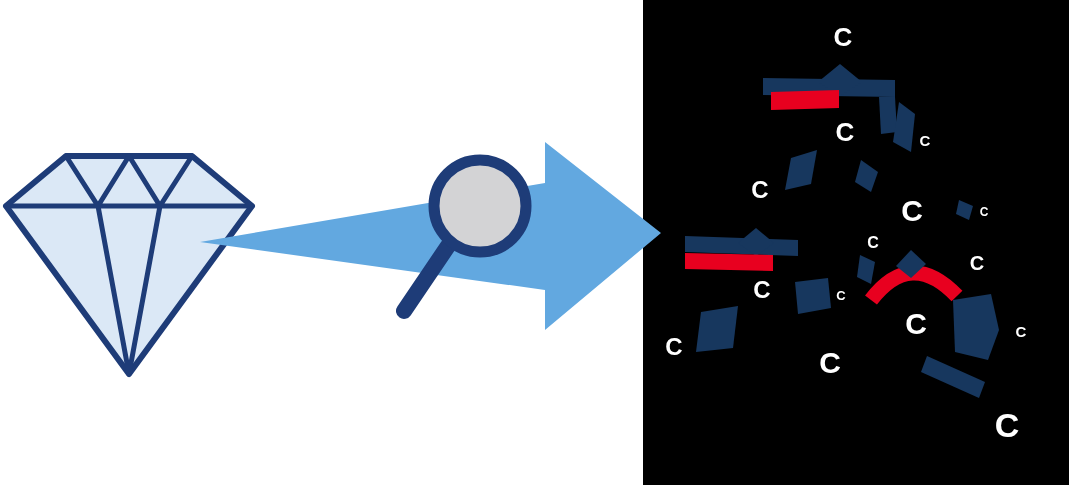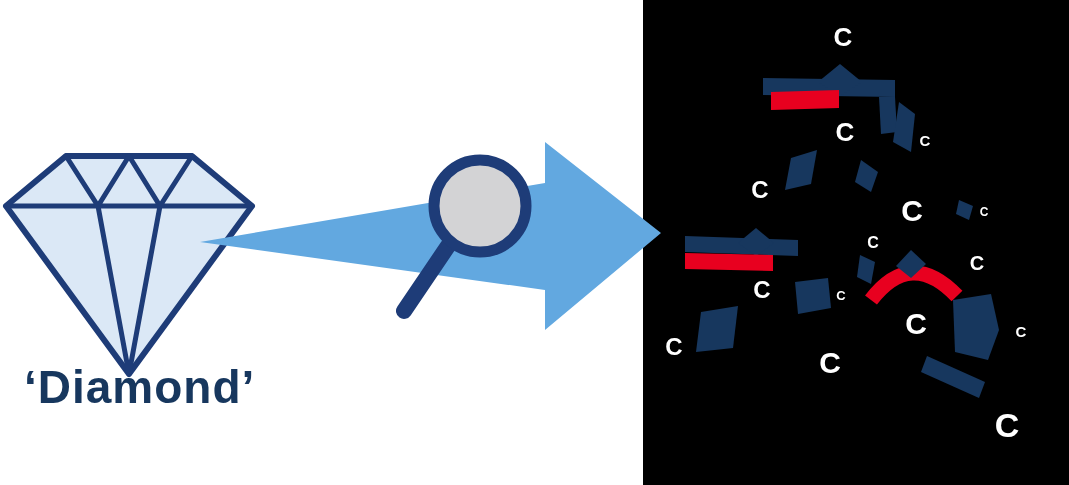--- a/index.html
+++ b/index.html
@@ -109,21 +109,20 @@
         <span class="atom" style="left: 187px; top: 363px; font-size: 30px;">C</span>
         <span class="atom" style="left: 378px; top: 331px; font-size: 15px;">C</span>
         <span class="atom" style="left: 364px; top: 425px; font-size: 34px;">C</span>
       </div>
   </div>
 
   <svg class="diamond-svg" width="262" height="234" viewBox="0 0 262 234">
     <polygon class="diamond-body" points="4,60 64,10 190,10 250,60 127,228"></polygon>
     <path class="diamond-line" d="M 4 60 L 250 60 M 64 10 L 96 60 L 127 10 L 158 60 L 190 10 M 96 60 L 127 228 M 158 60 L 127 228"></path>
   </svg>
-  <div class="diamond-label">‘Diamond’</div>
 
   <svg class="arrow-svg" width="475" height="205" viewBox="0 0 475 205">
     <polygon class="arrow-poly" points="5,107 350,48 350,7 466,98 350,195 350,155"></polygon>
   </svg>
 
   <svg class="magnifier-svg" width="165" height="180" viewBox="0 0 165 180">
     <line class="magnifier-handle" x1="60" y1="100" x2="16" y2="165"></line>
     <circle class="magnifier-lens" cx="92" cy="60" r="46"></circle>
   </svg>
 

